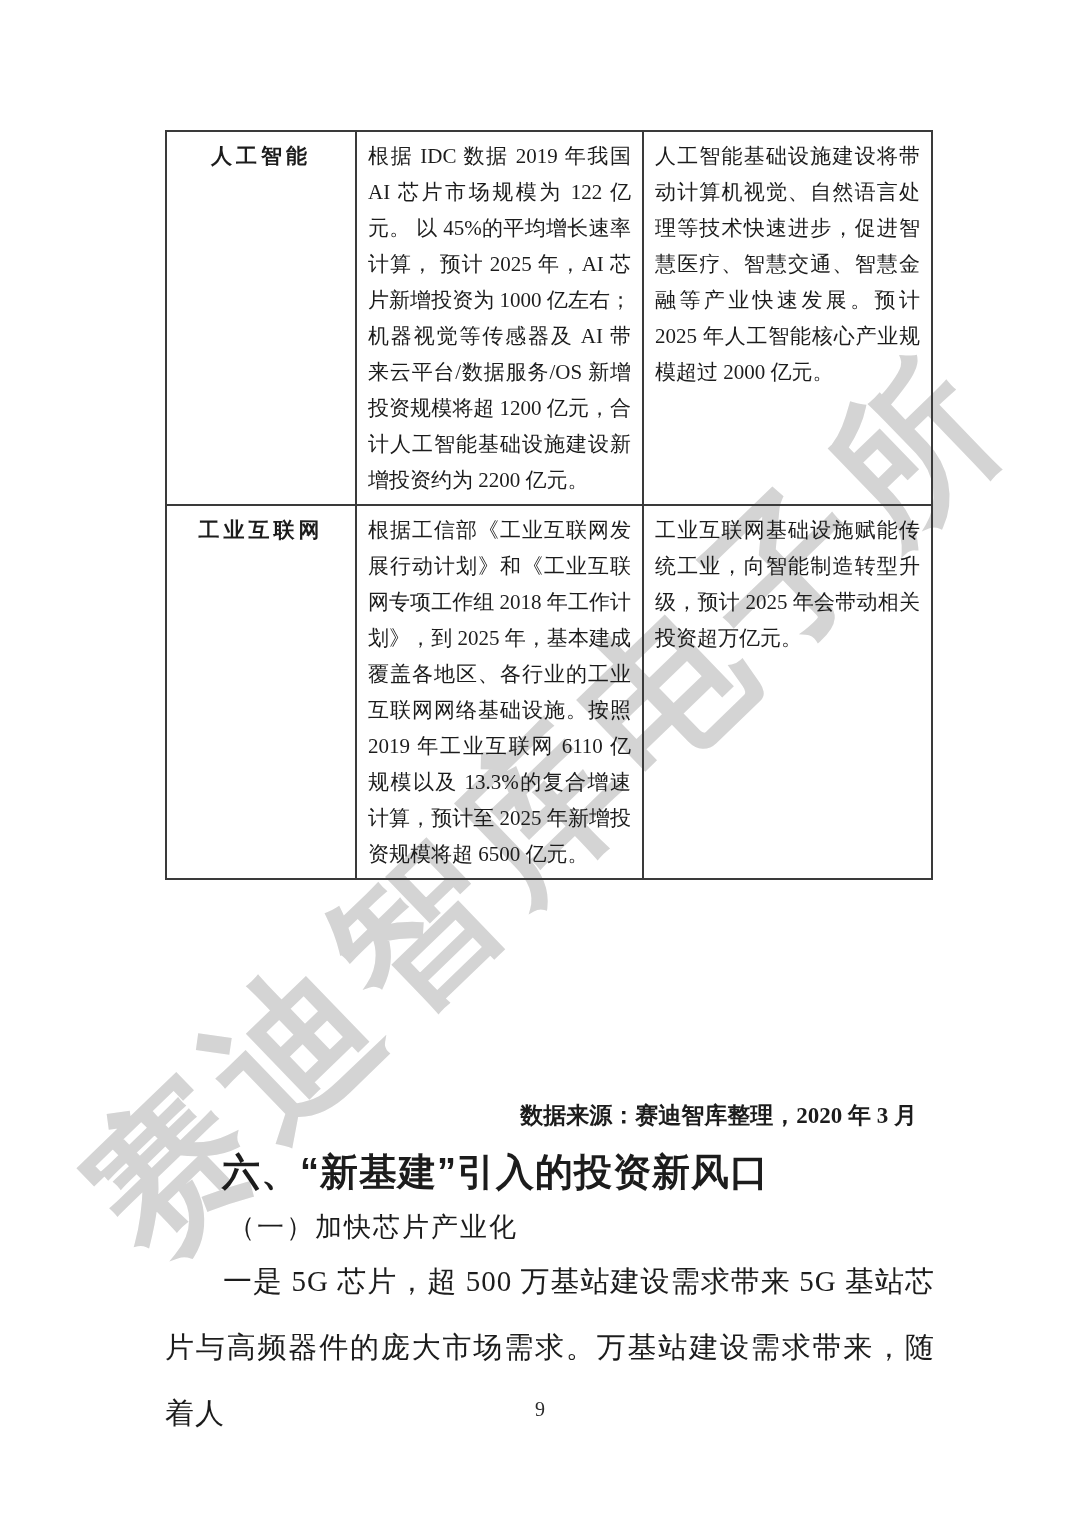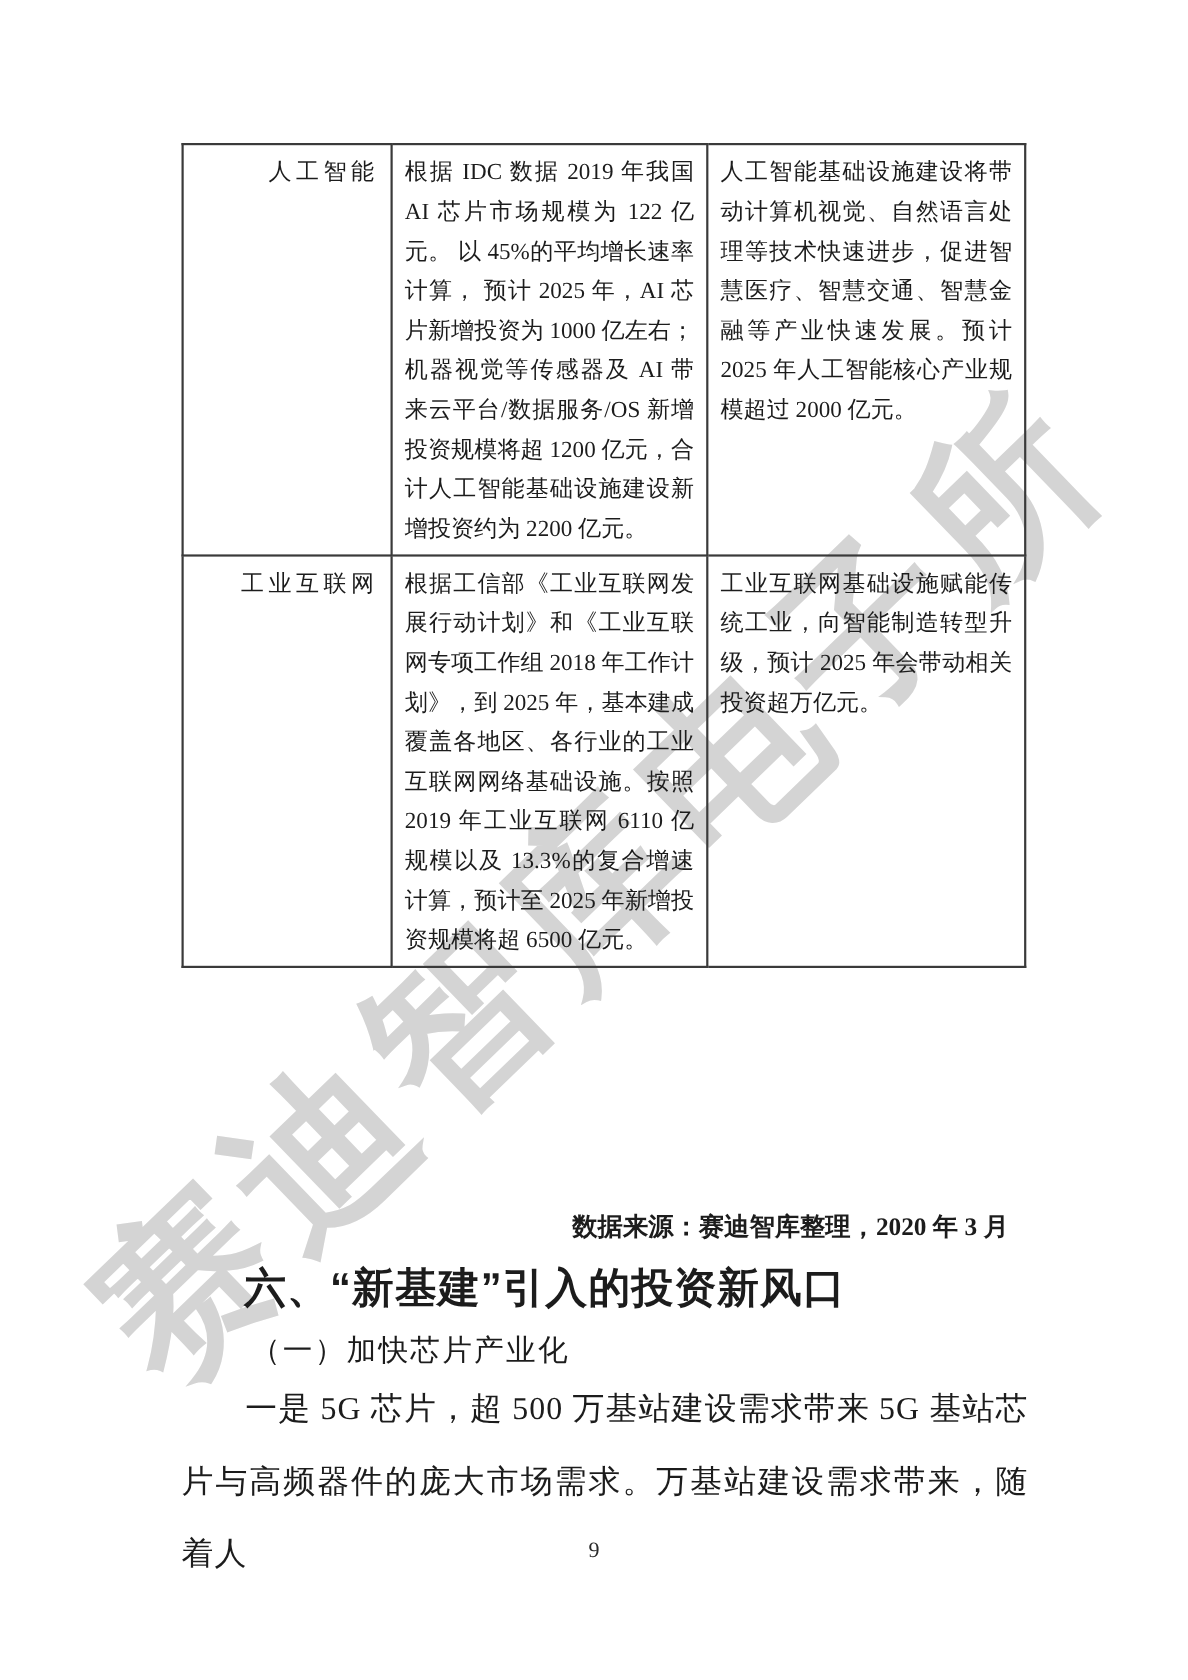--- a/index.html
+++ b/index.html
@@ -46,23 +46,23 @@
     background: transparent;
   }
   table.invest-table td {
     border: 2px solid #3a3a3a;
     font-size: 21px;
     line-height: 36px;
     padding: 6px 11px;
     vertical-align: top;
   }
   td.label-cell {
-    text-align: right;
+    text-align: center;
     vertical-align: middle;
-    font-weight: normal;
+    font-weight: bold;
     letter-spacing: 4px;
     font-size: 22px;
     margin-left: 44px;
   }
   td.desc-cell { text-align: justify; }
   td.impact-cell { text-align: justify; }
   td.v-middle { vertical-align: middle; }
   tr.row-1 { height: 220px; }
   tr.row-2 { height: 365px; }
   tr.row-3 { height: 365px; }

